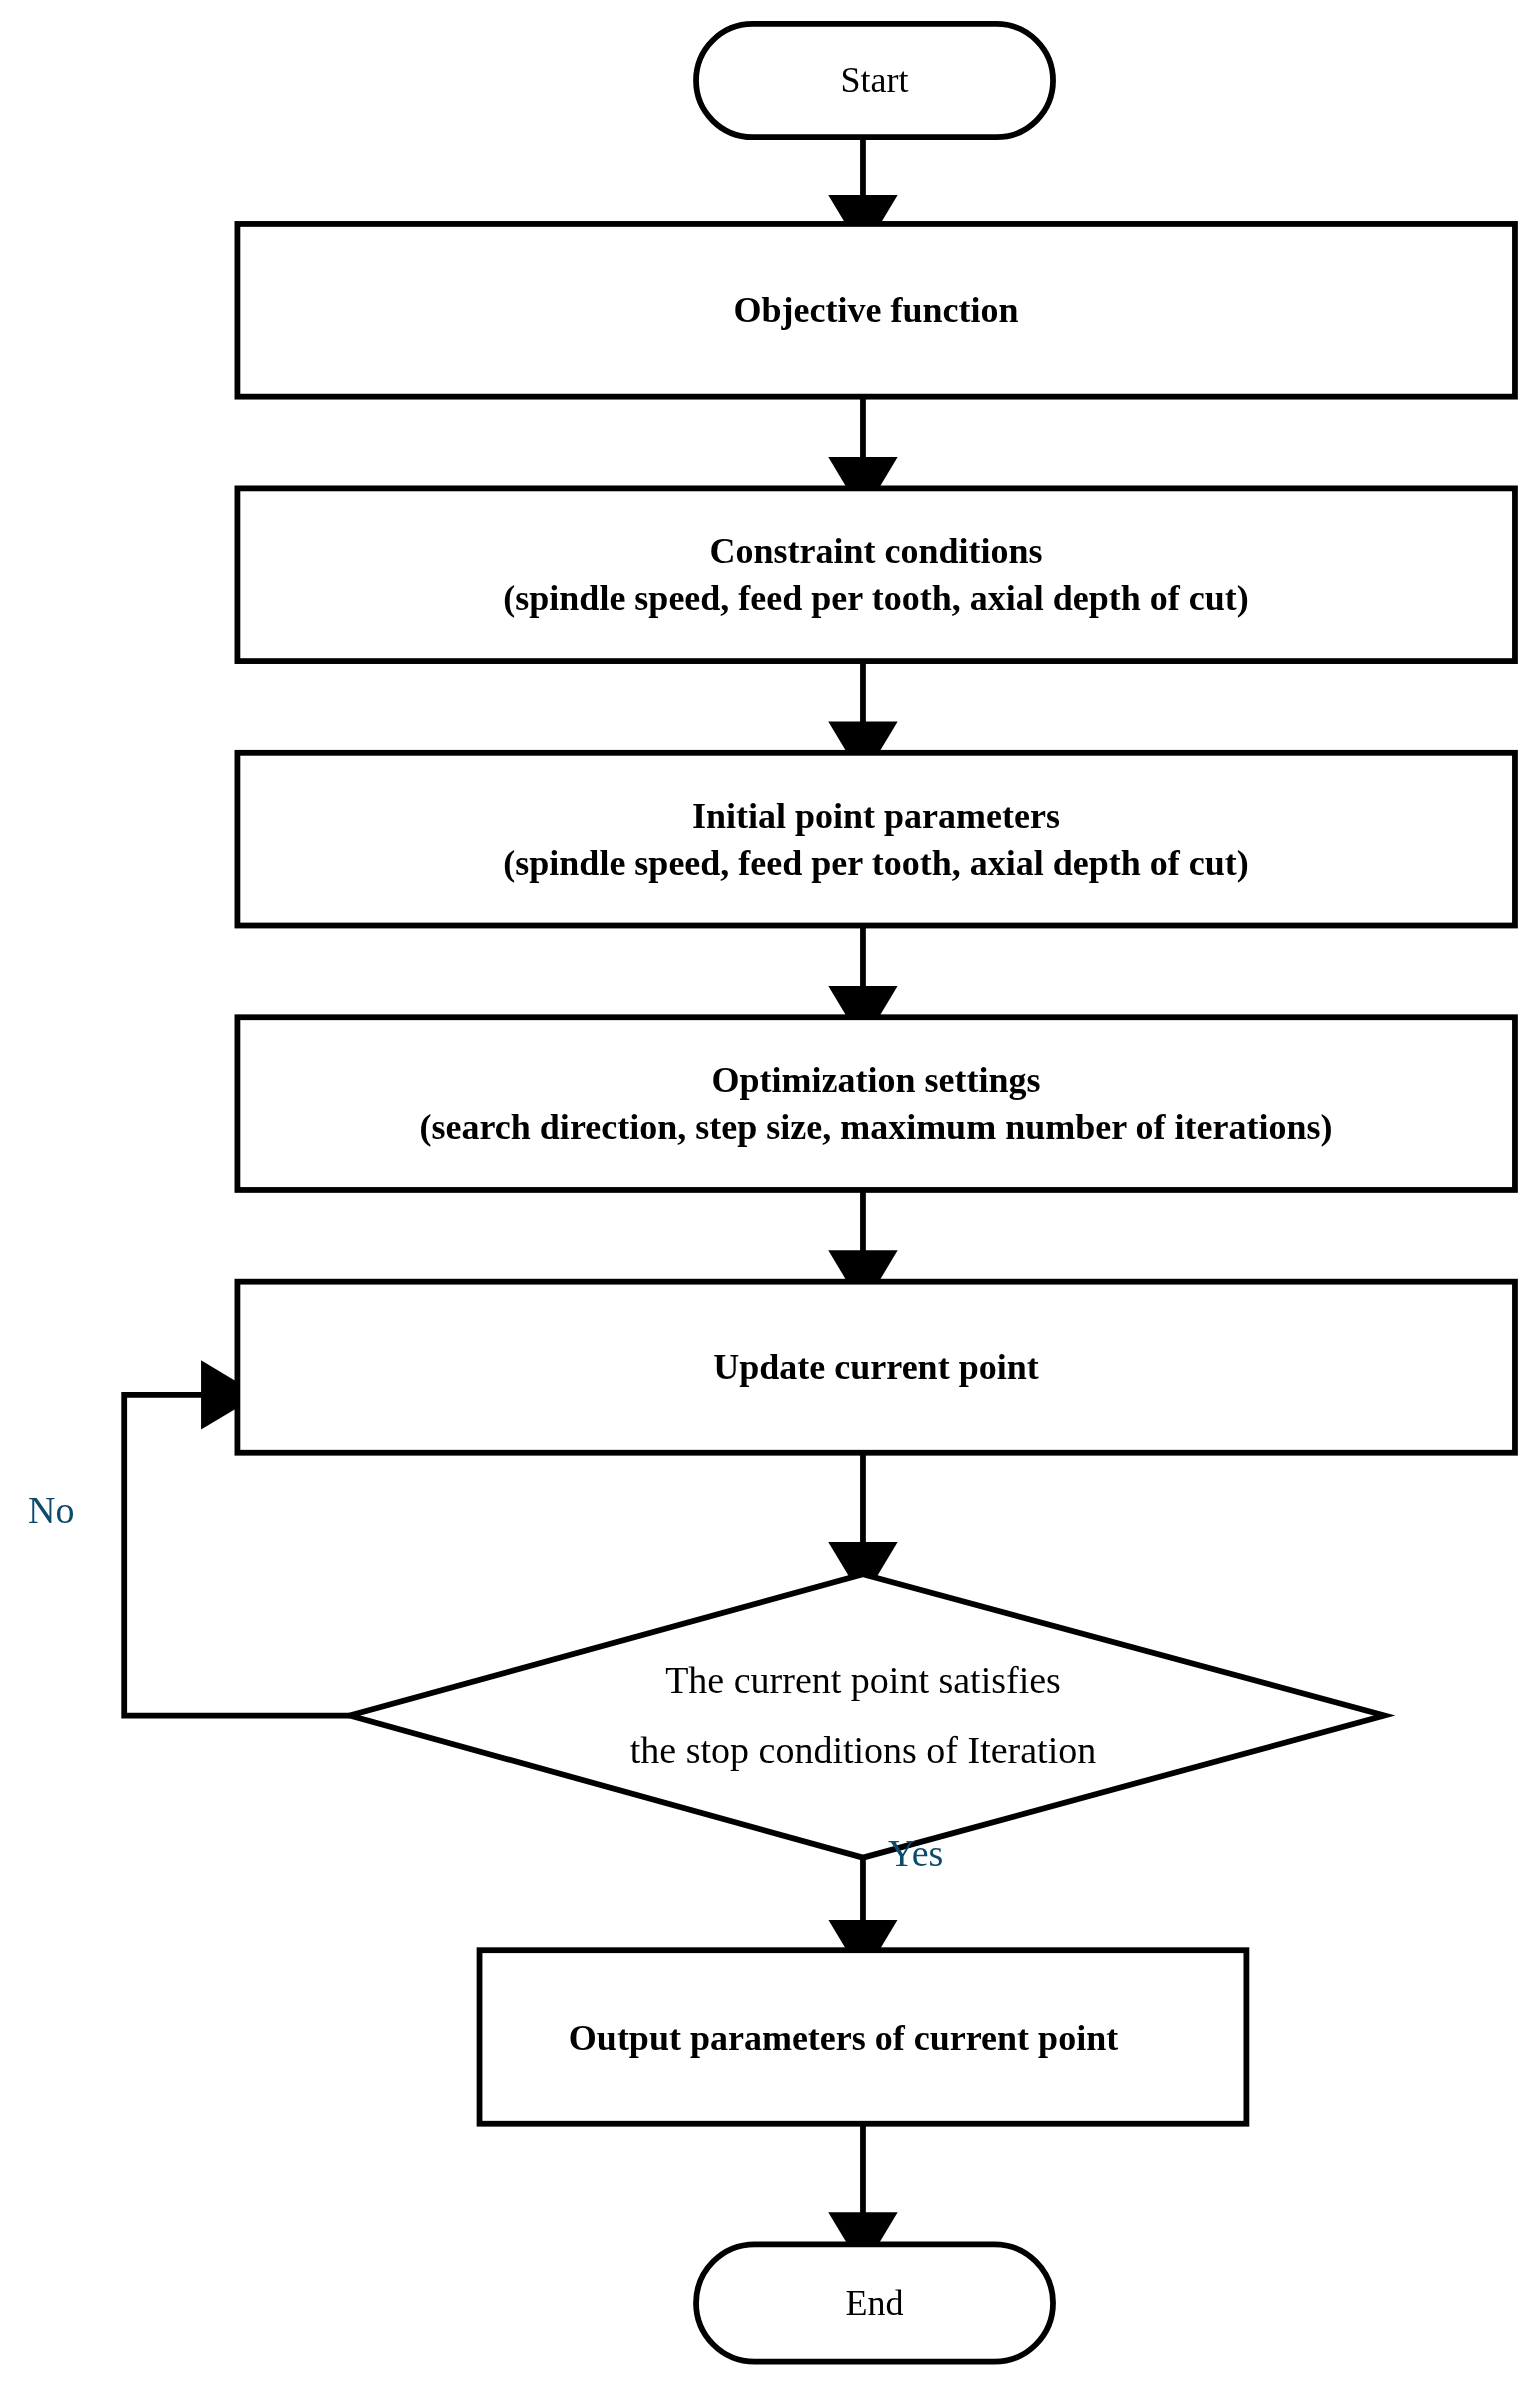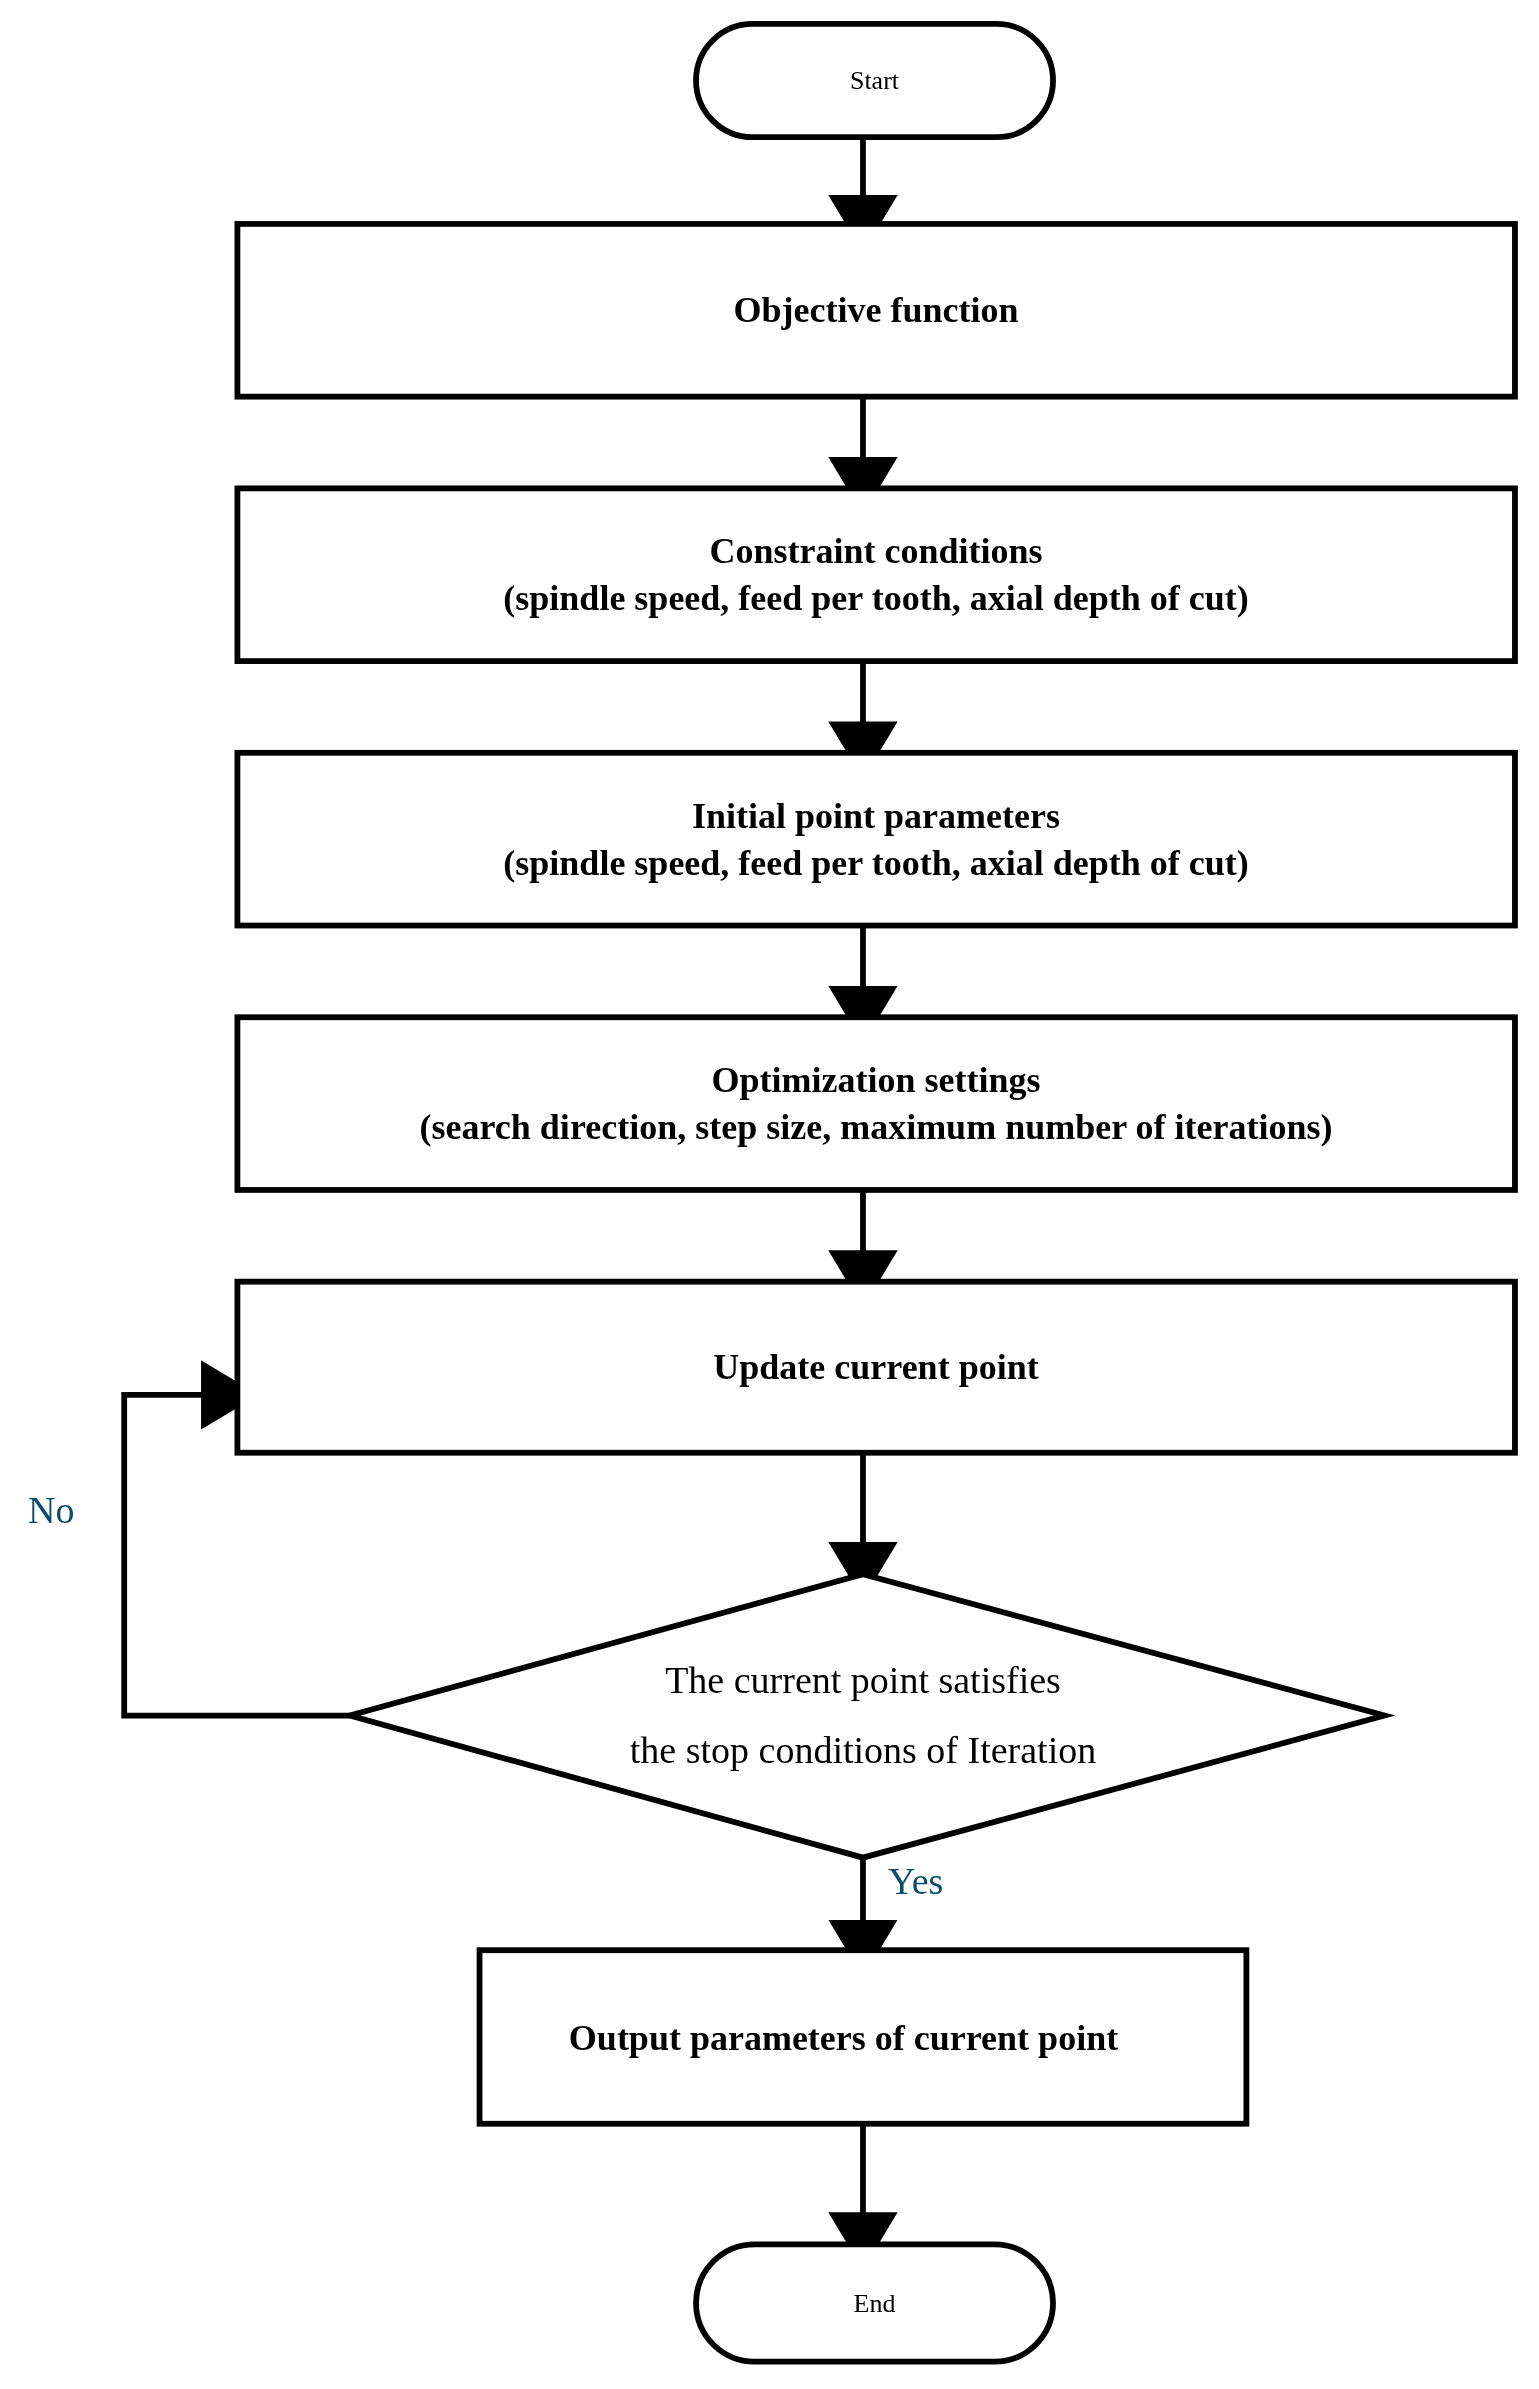--- a/index.html
+++ b/index.html
@@ -37,21 +37,21 @@
     text-align: center;
     pointer-events: none;
     line-height: 1.30;
     color: #000;
   }
   .node-text .ln {
     display: block;
     white-space: nowrap;
   }
   .terminal-label {
-    font-size: 26px;
+    font-size: 36px;
   }
   .process-label {
     font-size: 36px;
     font-weight: bold;
   }
   .decision-label {
     font-size: 38px;
   }
   .edge-label {
     position: absolute;
@@ -138,16 +138,16 @@
   <div class="node-text process-label" style="left:460px; top:1951px; width:767px; height:174px;text-align:right;">
     <span class="ln">Output parameters of current point</span>
   </div>
 
   <div class="node-text terminal-label" style="left:696px; top:2245px; width:357px; height:117px;">
     <span class="ln">End</span>
   </div>
 
   <div class="edge-label" style="left:28px; top:1488px;">No</div>
 
-  <div class="edge-label" style="left:888px; top:1831px;margin-top:28px;">Yes</div>
+  <div class="edge-label" style="left:888px; top:1831px;">Yes</div>
 
 </div>
 
 
 </body></html>

